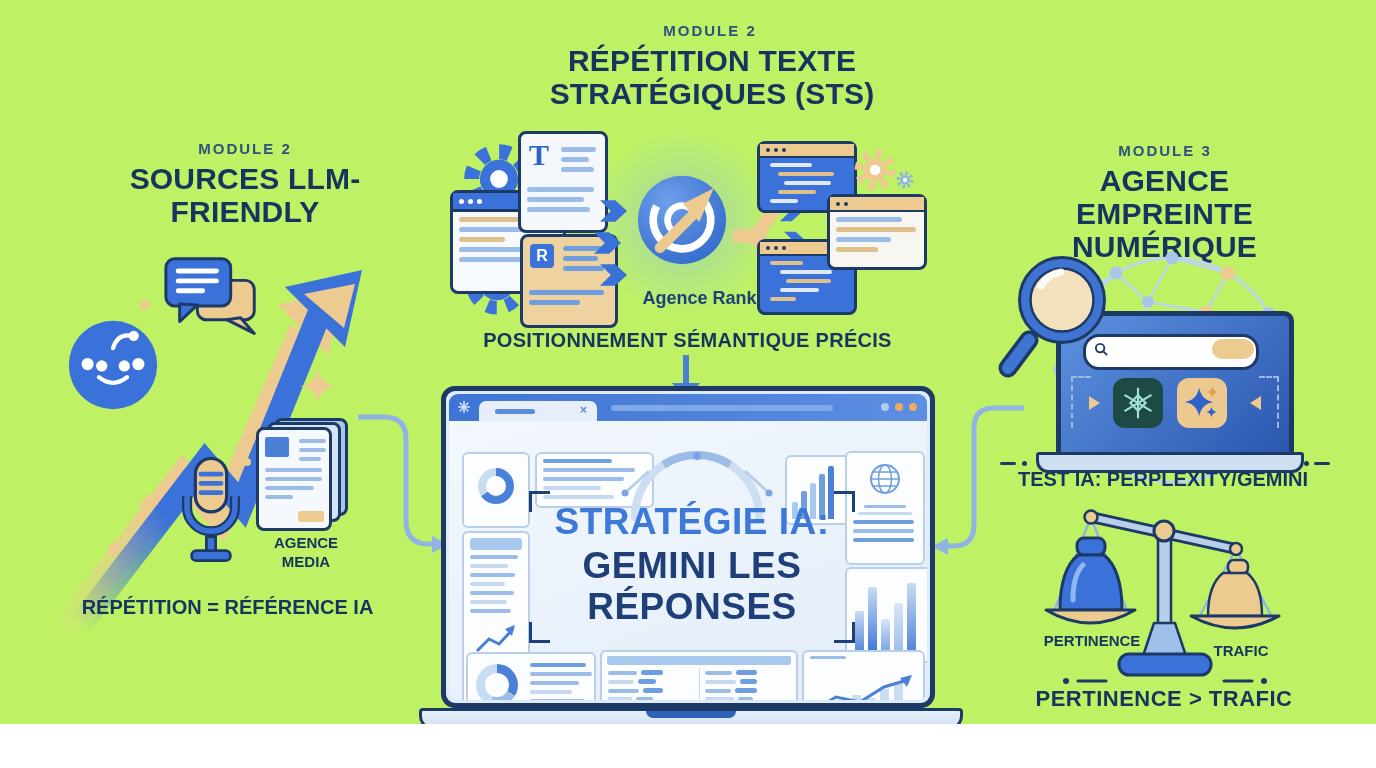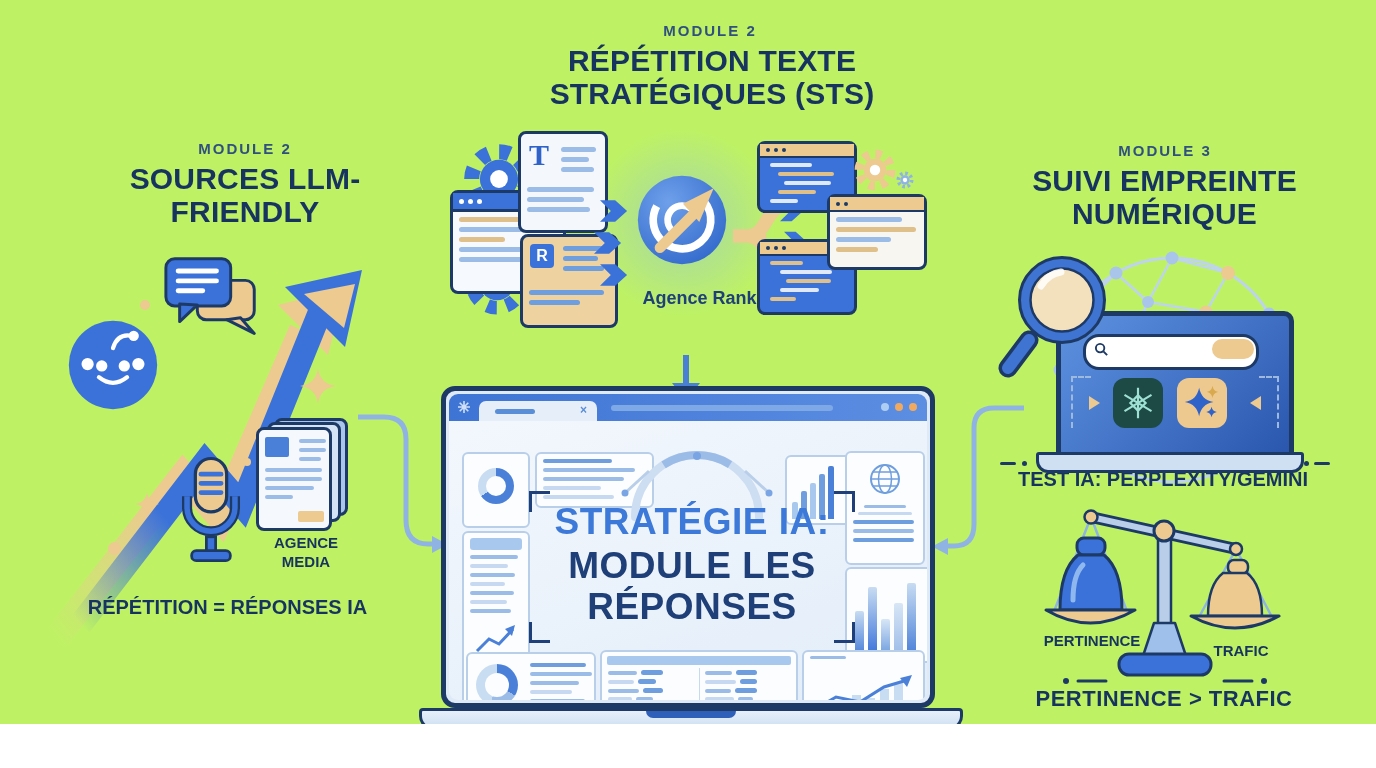--- a/index.html
+++ b/index.html
@@ -27,21 +27,21 @@
 
 <div class="canvas">
 
   <div class="kicker" style="left:600px;top:22px;width:220px;">MODULE 2</div>
   <div class="mod-title" style="left:538px;top:44px;width:348px;">RÉPÉTITION TEXTE STRATÉGIQUES (STS)</div>
 
   <div class="kicker" style="left:120px;top:140px;width:250px;">MODULE 2</div>
   <div class="mod-title" style="left:105px;top:162px;width:280px;">SOURCES LLM-FRIENDLY</div>
 
   <div class="kicker" style="left:1040px;top:142px;width:250px;">MODULE 3</div>
-  <div class="mod-title" style="left:1012px;top:164px;width:305px;">SUIVI EMPREINTE NUMÉRIQUE</div>
+  <div class="mod-title" style="left:1012px;top:164px;width:305px;">AGENCE EMPREINTE NUMÉRIQUE</div>
 
   <div class="abs" style="left:585px;top:125px;width:195px;height:195px;background:radial-gradient(circle,rgba(140,185,245,.5),rgba(140,185,245,0) 68%);"></div>
 
   <svg class="abs" style="left:458px;top:138px;" width="82" height="82" viewBox="0 0 60 60">
     <circle cx="30" cy="30" r="20" fill="none" stroke="#3b72d9" stroke-width="11" stroke-dasharray="7.9 7.8"></circle>
     <circle cx="30" cy="30" r="14" fill="#3b72d9"></circle>
       <circle cx="30" cy="30" r="6.5" fill="#fff"></circle>
   </svg>
   <svg class="abs" style="left:460px;top:246px;" width="74" height="74" viewBox="0 0 60 60">
     <circle cx="30" cy="30" r="20" fill="none" stroke="#3b72d9" stroke-width="11" stroke-dasharray="7.9 7.8"></circle>
@@ -171,20 +171,21 @@
         <i style="width:4px;height:4px;border-radius:50%;background:#1d3a66;"></i>
         <i style="width:4px;height:4px;border-radius:50%;background:#1d3a66;"></i>
       </div>
     <i class="ln" style="width:70%;"></i>
     <i class="ln tan" style="width:85%;"></i>
     <i class="ln" style="width:58%;"></i>
     <i class="ln tan" style="width:45%;"></i>
   </div>
 
 
+  <div class="cap" style="left:455px;top:329px;width:465px;font-size:20px;letter-spacing:.3px;">POSITIONNEMENT SÉMANTIQUE PRÉCIS</div>
   <svg class="abs" style="left:670px;top:353px;" width="32" height="50" viewBox="0 0 32 50">
     <line x1="16" y1="2" x2="16" y2="32" stroke="#4a7fd6" stroke-width="6"></line>
     <polygon points="2,30 30,30 16,48" fill="#4a7fd6"></polygon>
   </svg>
 
   <svg class="abs" style="left:40px;top:252px;" width="345" height="400" viewBox="0 0 345 400">
     <defs>
       <linearGradient id="gt" x1="0" y1="1" x2="1" y2="0">
           <stop offset="0" stop-color="#ecca90" stop-opacity="0"></stop>
           <stop offset="0.4" stop-color="#ecca90"></stop>
@@ -255,21 +256,21 @@
   <svg class="abs" style="left:300px;top:368px;" width="36" height="36" viewBox="0 0 100 100">
       <path d="M50 0 C54 30 70 46 100 50 C70 54 54 70 50 100 C46 70 30 54 0 50 C30 46 46 30 50 0" fill="#ecca90"></path>
     </svg>
   <svg class="abs" style="left:135px;top:492px;" width="24" height="24" viewBox="0 0 100 100">
       <path d="M50 0 C54 30 70 46 100 50 C70 54 54 70 50 100 C46 70 30 54 0 50 C30 46 46 30 50 0" fill="#ecca90"></path>
     </svg>
   <div class="dot" style="left:140px;top:300px;width:10px;height:10px;background:#ecca90;"></div>
   <div class="dot" style="left:108px;top:542px;width:13px;height:13px;background:#ecca90;"></div>
   <div class="dot" style="left:243px;top:458px;width:8px;height:8px;background:#ecca90;"></div>
 
-  <div class="cap" style="left:55px;top:596px;width:345px;font-size:20px;">RÉPÉTITION = RÉPONSES IA</div>
+  <div class="cap" style="left:55px;top:596px;width:345px;font-size:20px;">RÉPÉTITION = RÉFÉRENCE IA</div>
 
   <svg class="abs" style="left:352px;top:408px;" width="100" height="150" viewBox="0 0 100 150">
     <path d="M6 9 H32 Q54 9 54 31 V112 Q54 136 76 136 H80" stroke="#8fb4e3" stroke-width="5" fill="none"></path>
     <polygon points="80,128 80,145 96,136.5" fill="#8fb4e3"></polygon>
   </svg>
   <svg class="abs" style="left:918px;top:400px;" width="112" height="156" viewBox="0 0 112 156">
     <path d="M106 8 H76 Q56 8 56 28 V124 Q56 146 36 146 H30" stroke="#8fb4e3" stroke-width="5" fill="none"></path>
     <polygon points="30,138 30,155 14,146.5" fill="#8fb4e3"></polygon>
   </svg>
 
@@ -358,21 +359,21 @@
             <polygon points="41,2 31,6 38,13" fill="#4a80d8"></polygon>
           </svg>
         </div>
 
         <div class="abs" style="left:80px;top:46px;width:326px;height:152px;">
           <div class="bracket" style="left:0;top:0;border-left-width:3px;border-top-width:3px;"></div>
           <div class="bracket" style="right:0;top:0;border-right-width:3px;border-top-width:3px;"></div>
           <div class="bracket" style="left:0;bottom:0;border-left-width:3px;border-bottom-width:3px;"></div>
           <div class="bracket" style="right:0;bottom:0;border-right-width:3px;border-bottom-width:3px;"></div>
           <div style="margin-top:10px;text-align:center;font-size:37px;font-weight:700;letter-spacing:.5px;color:#3c79d8;">STRATÉGIE IA:</div>
-          <div style="margin:2px auto 0;width:290px;text-align:center;font-size:37px;font-weight:700;line-height:1.12;letter-spacing:.5px;color:#1e3f77;">MODULE LES RÉPONSES</div>
+          <div style="margin:2px auto 0;width:290px;text-align:center;font-size:37px;font-weight:700;line-height:1.12;letter-spacing:.5px;color:#1e3f77;">GEMINI LES RÉPONSES</div>
         </div>
 
         <div class="panel" style="left:17px;top:207px;width:126px;height:64px;">
           <div class="abs" style="left:8px;top:10px;width:42px;height:42px;border-radius:50%;background:conic-gradient(#4a80d8 0 120deg,#9cbce8 120deg 200deg,#c8dcf2 200deg);">
             <div class="abs" style="left:9px;top:9px;width:24px;height:24px;border-radius:50%;background:#fcfdff;"></div>
           </div>
           <div class="abs" style="left:56px;top:4px;right:0;">
             <i class="ln dk" style="width:80%;height:4px;"></i>
             <i class="ln" style="width:88%;height:4px;"></i>
             <i class="ln" style="width:70%;height:4px;"></i>

